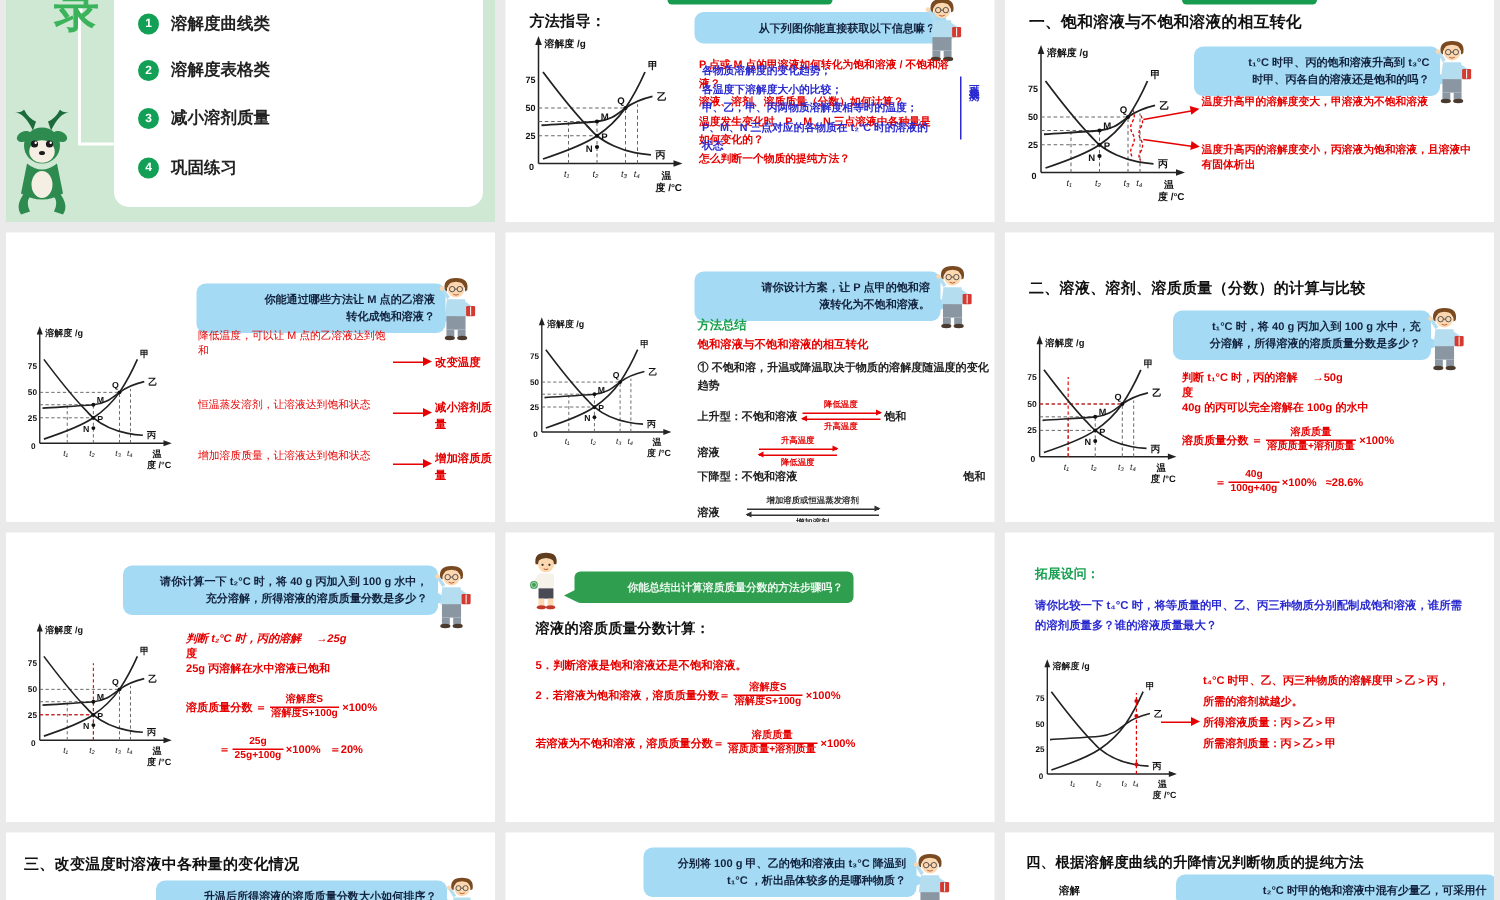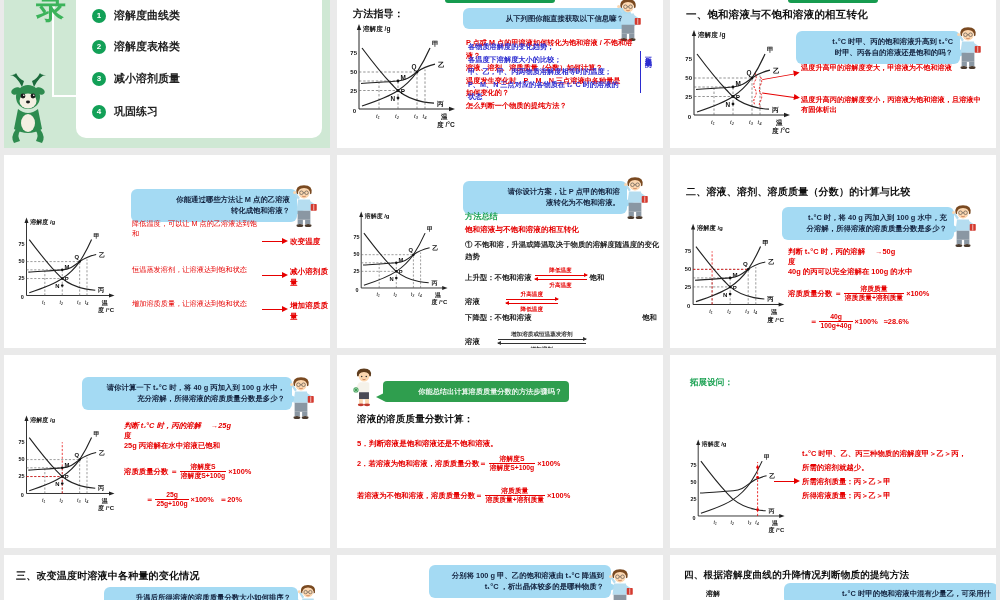--- a/index.html
+++ b/index.html
@@ -883,20 +883,21 @@
       <span class="frac">
           <span class="num">溶质质量</span>
           <span class="den">溶质质量+溶剂质量</span>
         </span>
       <span>×100%</span>
     </div>
   </div>
 
   <div class="slide r3 c3">
     <div class="abs green bold" style="left:20px;top:22px;font-size:8.6px;">拓展设问：</div>
+    <div class="abs blue bold" style="left:20px;top:42px;width:292px;font-size:7.6px;line-height:1.75;">请你比较一下 t₄°C 时，将等质量的甲、乙、丙三种物质分别配制成饱和溶液，谁所需的溶剂质量多？谁的溶液质量最大？</div>
     <div class="chart-slot" style="left:12px;top:80px;width:108px;" data-variant="nodash nopoints redt4">
   <svg viewBox="0 0 120 112" xmlns="http://www.w3.org/2000/svg">
     <g stroke="#222" stroke-width="1" fill="none">
       <line x1="18" y1="90" x2="18" y2="9"></line>
       <line x1="18" y1="90" x2="110" y2="90"></line>
     </g>
     <polygon points="18,5 15.8,11 20.2,11" fill="#222"></polygon>
     <polygon points="114,90 108,87.8 108,92.2" fill="#222"></polygon>
     <g class="g-dash" stroke="#666" stroke-width="0.7" stroke-dasharray="2.4 1.8" fill="none">
       <line x1="18" y1="53" x2="76" y2="53"></line>
@@ -959,22 +960,22 @@
       <text x="91" y="27" font-weight="bold" font-size="6.6">甲</text>
       <text x="97" y="47.5" font-weight="bold" font-size="6.6">乙</text>
       <text x="96" y="86.5" font-weight="bold" font-size="6.6">丙</text>
     </g>
   </svg>
 </div>
     <div class="r-arrow" style="left:104px;top:126px;width:24px;"></div>
     <div class="abs red bold" style="left:132px;top:92px;width:190px;font-size:7.4px;line-height:1.9;">
       <div>t₄°C 时甲、乙、丙三种物质的溶解度甲＞乙＞丙，</div>
       <div>所需的溶剂就越少。</div>
+      <div>所得溶液质量：丙＞乙＞甲</div>
       <div>所需溶剂质量：丙＞乙＞甲</div>
-      <div>所得溶液质量：丙＞乙＞甲</div>
     </div>
   </div>
 
   <div class="slide r4 c1">
     <div class="abs ttl" style="left:12px;top:14px;">三、改变温度时溶液中各种量的变化情况</div>
     <div class="bubble" style="left:100px;top:32px;width:180px;">升温后所得溶液的溶质质量分数大小如何排序？</div>
     <div class="mascot" style="left:290px;top:28px;width:28px;height:42px;">
   <svg viewBox="0 0 40 60" xmlns="http://www.w3.org/2000/svg">
     <path d="M10,14 q-2,-11 10,-11 q12,0 10,11 l-2,1 q1,-7 -8,-7 q-9,0 -8,7 z" fill="#7a4a21"></path>
     <circle cx="20" cy="13" r="7.5" fill="#fcd7b0"></circle>

